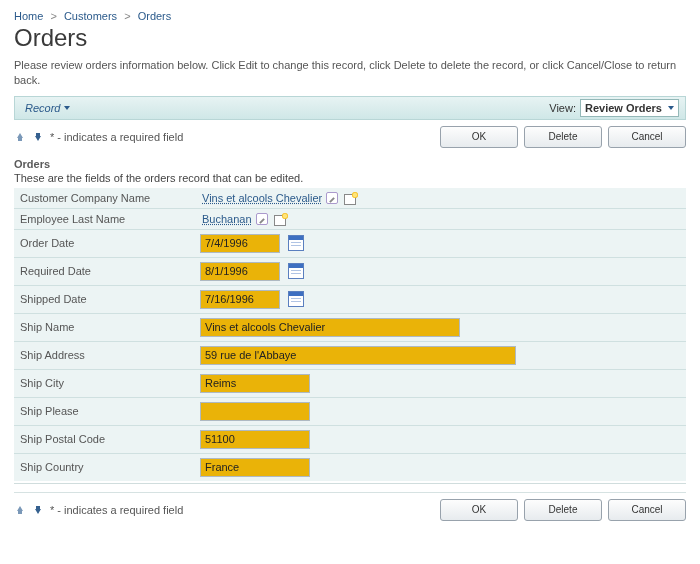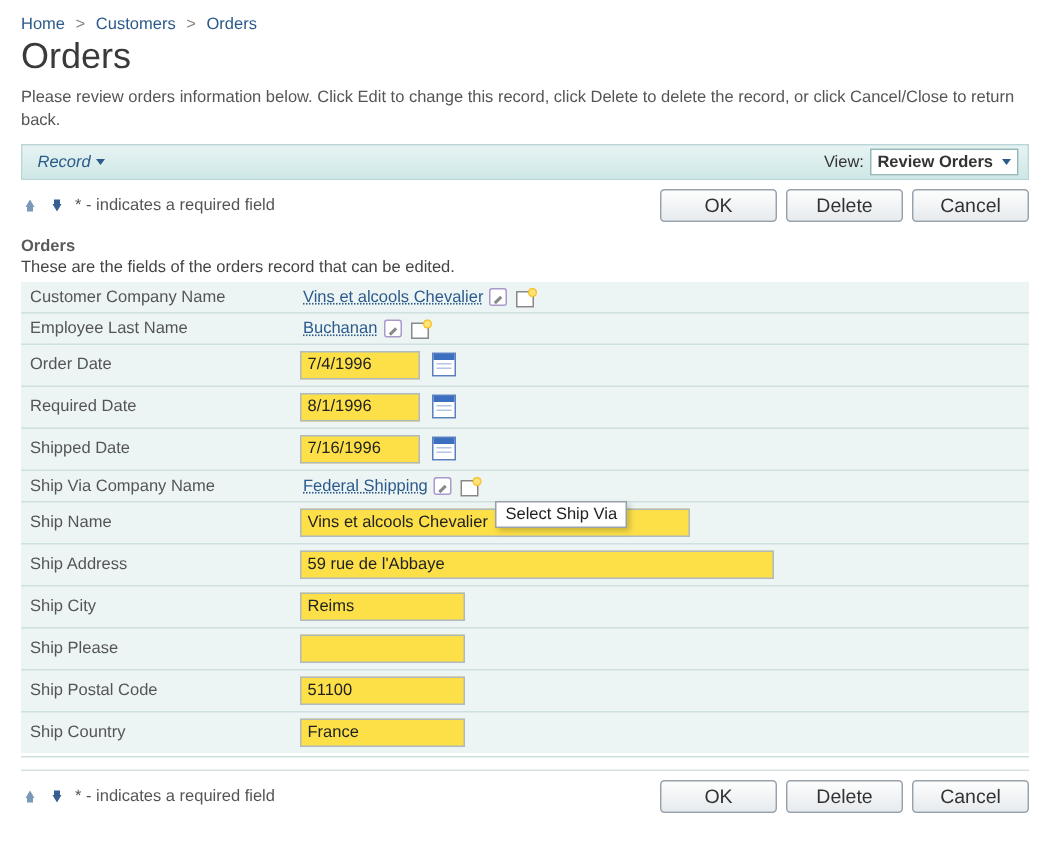--- a/index.html
+++ b/index.html
@@ -52,21 +52,21 @@
     gap: 6px;
   }
   .actionbar .hint { color: #555; display: flex; align-items: center; gap: 4px; }
   .actionbar .buttons { margin-left: auto; display: flex; gap: 6px; }
   button.btn {
     border: 1px solid #98a2ac;
     background: linear-gradient(#fdfdfd, #e7ebee);
     color: #333;
     height: 22px;
     width: 78px;
-    font-size: 13px;
+    font-size: 10px;
     border-radius: 3px;
     cursor: pointer;
   }
   .arrow-up, .arrow-down {
     width: 12px; height: 12px; display: inline-block; position: relative;
   }
   .arrow-up::before { content:""; position:absolute; left:3px; top:2px; width:0;height:0;border-left:3px solid transparent;border-right:3px solid transparent;border-bottom:5px solid #7a98b8;}
   .arrow-up::after  { content:""; position:absolute; left:4px; top:6px; width:4px;height:4px;background:#7a98b8;}
   .arrow-down::before { content:""; position:absolute; left:3px; top:5px; width:0;height:0;border-left:3px solid transparent;border-right:3px solid transparent;border-top:5px solid #35608f;}
   .arrow-down::after  { content:""; position:absolute; left:4px; top:2px; width:4px;height:4px;background:#35608f;}
@@ -93,21 +93,21 @@
     width: 12px; height: 12px; display: inline-block; background: #fff; border: 1px solid #a9c; position: relative; border-radius: 2px;
   }
   .pencil::before { content:""; position:absolute; left:2px; top:6px; width:6px; height:2px; background:#888; transform: rotate(-45deg);}
   .newrec {
     width: 14px; height: 12px; display: inline-block; position: relative;
   }
   .newrec::before { content:""; position:absolute; left:0; top:2px; width:10px; height:9px; background:#fff; border:1px solid #888;}
   .newrec::after { content:""; position:absolute; right:0; top:0; width:6px; height:6px; background: radial-gradient(circle,#ffe47a 40%,#f5b400 70%); border-radius:50%;}
   input.txt {
     border: 1px solid #aeb9c2;
-    background: #fde047;
+    background: #eab308;
     height: 19px;
     padding: 1px 4px;
     font-size: 11px;
     color: #222;
   }
   .cal {
     width: 16px; height: 16px; display: inline-block; vertical-align: middle; margin-left: 4px; cursor: pointer;
     position: relative; background:#fff; border:1px solid #5a7fbf;
   }
   .cal::before { content:""; position:absolute; top:0;left:0;right:0;height:4px;background:#3d6fc1;}
@@ -228,33 +228,20 @@
     <tr>
       <td class="labelcell">Shipped Date</td>
       <td class="fieldcell">
         <div class="row-inline">
           <input class="txt" style="width: 80px;" value="7/16/1996">
           <span class="cal"></span>
         </div>
       </td>
     </tr>
     <tr>
-      <td class="labelcell">Ship Via Company Name</td>
-      <td class="fieldcell">
-        <div class="row-inline">
-          <span class="linkval">
-            <span>Federal Shipping</span>
-            <span class="pencil"></span>
-          </span>
-          <span class="newrec"></span>
-          <div class="tooltip">Select Ship Via</div>
-        </div>
-      </td>
-    </tr>
-    <tr>
       <td class="labelcell">Ship Name</td>
       <td class="fieldcell">
         <input class="txt" style="width: 260px;" value="Vins et alcools Chevalier">
       </td>
     </tr>
     <tr>
       <td class="labelcell">Ship Address</td>
       <td class="fieldcell">
         <input class="txt" style="width: 316px;" value="59 rue de l'Abbaye">
       </td>

